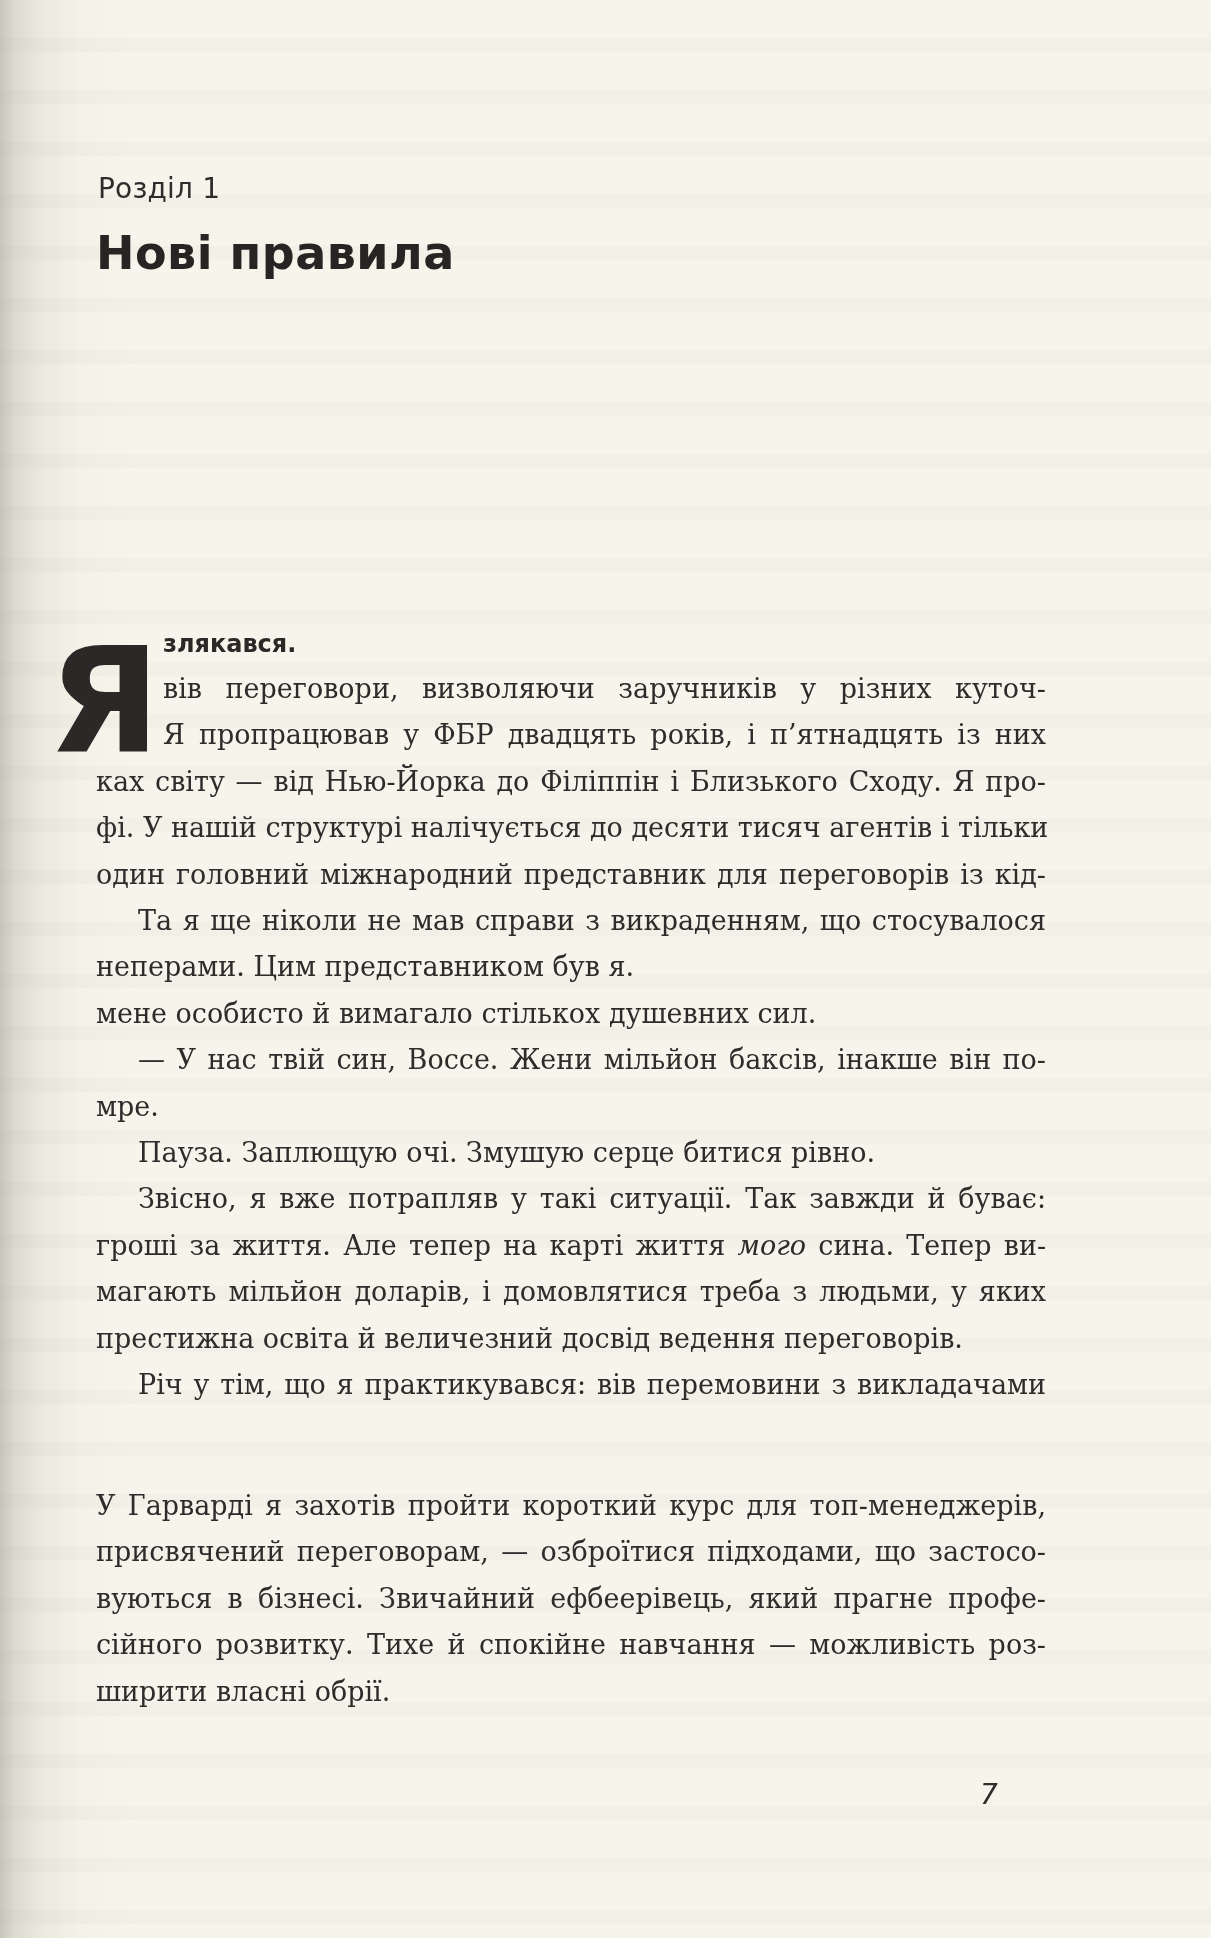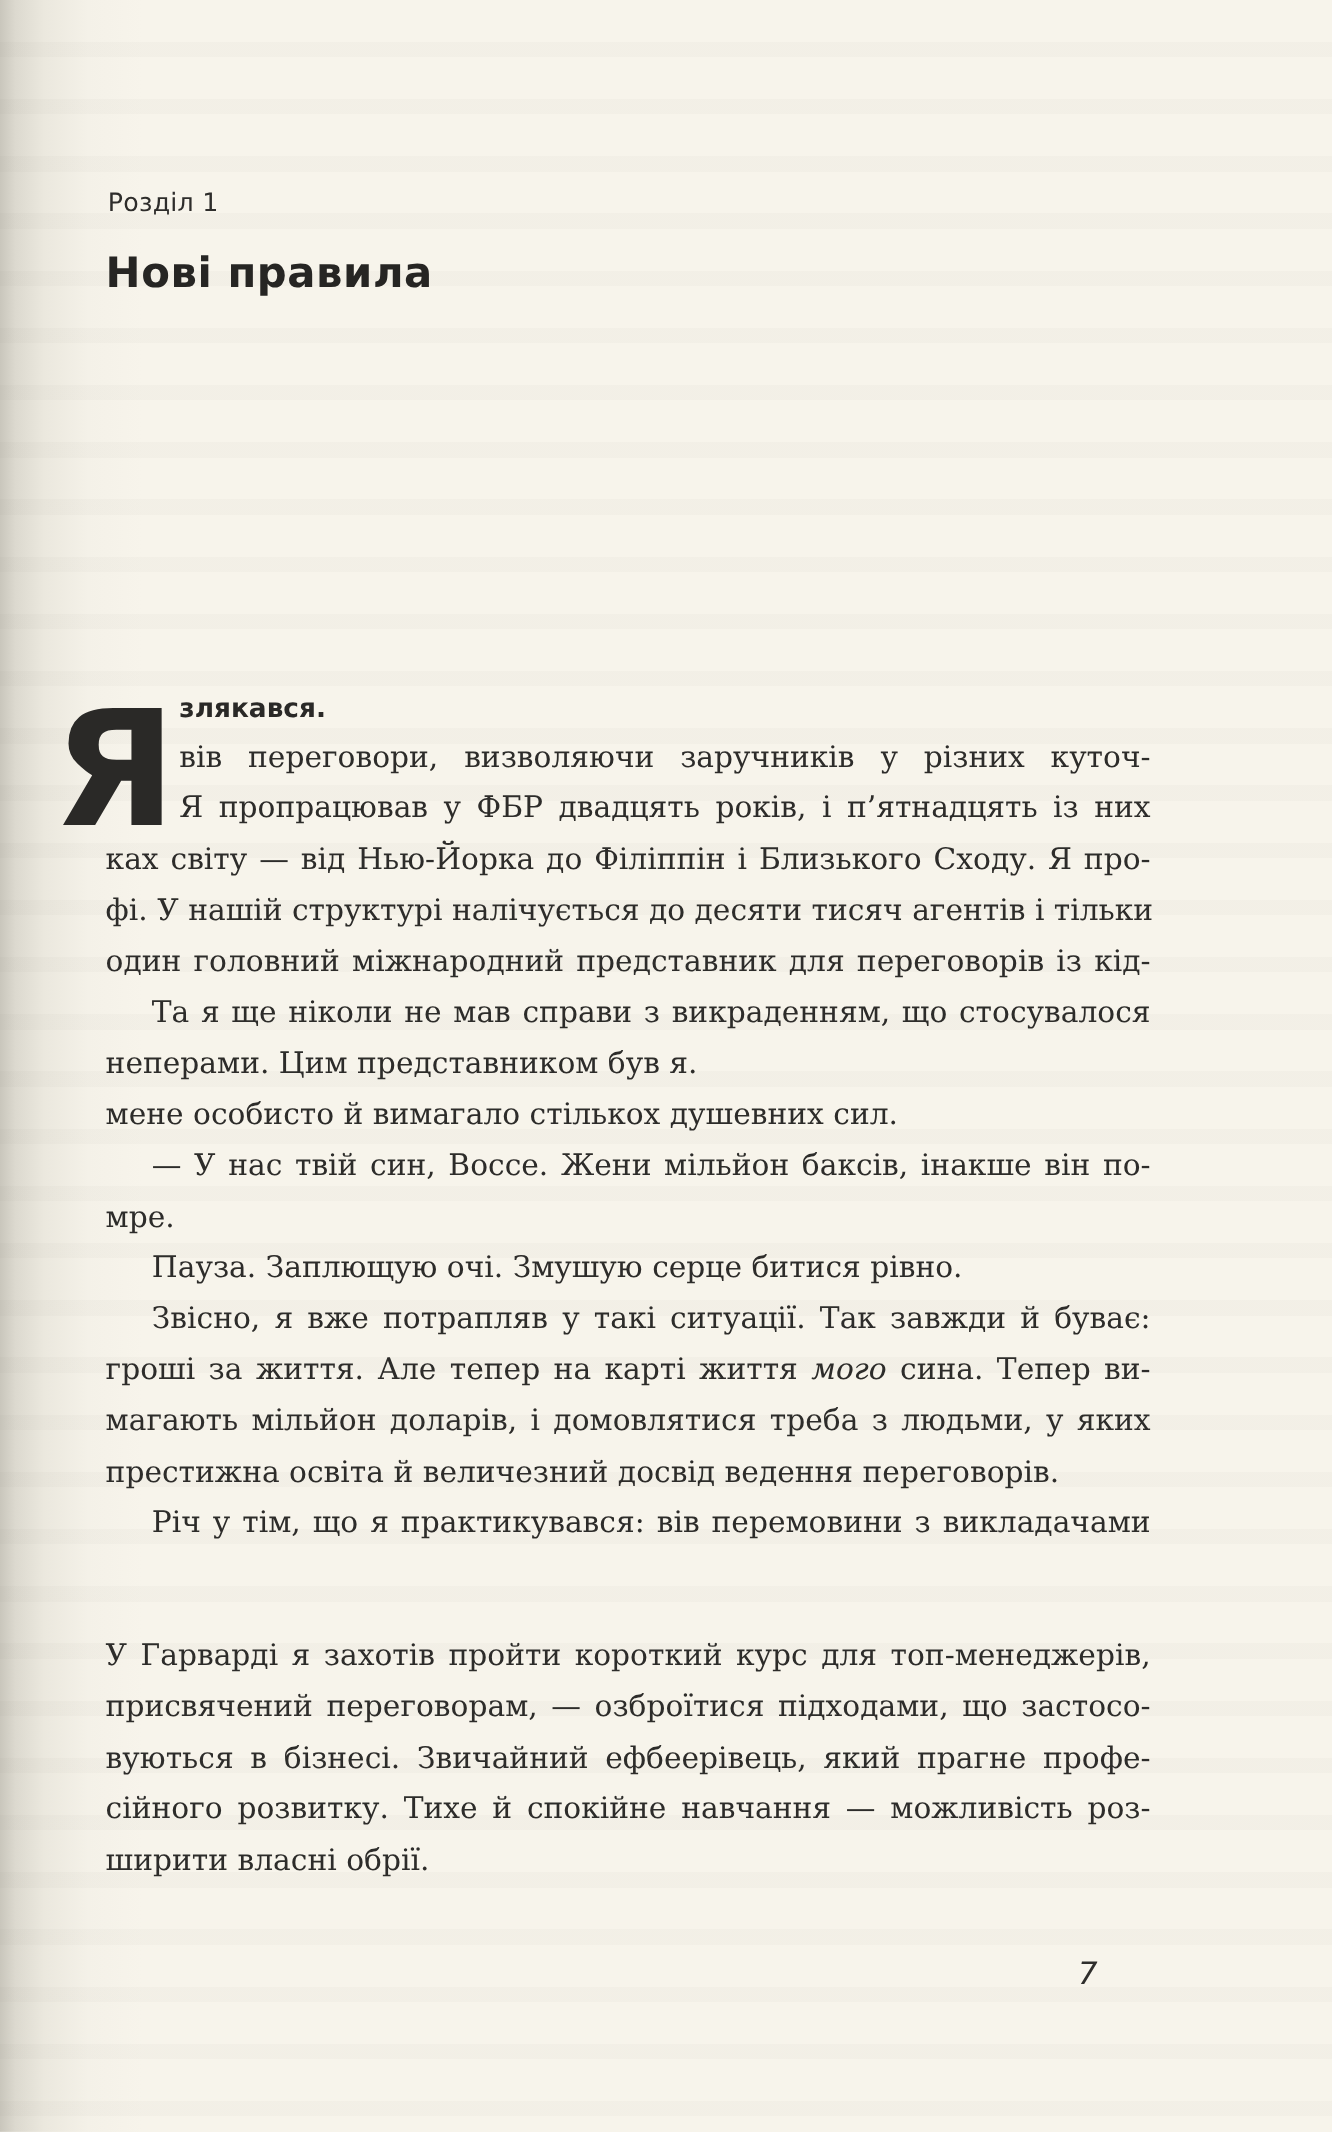--- a/index.html
+++ b/index.html
@@ -26,31 +26,31 @@
       inset: 0;
       background-image:
         repeating-linear-gradient(to bottom, rgba(0,0,0,0) 0px, rgba(0,0,0,0) 38px, rgba(120,115,105,0.035) 38px, rgba(120,115,105,0.035) 52px);
       pointer-events: none;
     }
     .chapter-label {
       position: absolute;
       left: 98px;
       top: 172px;
       font-family: "DejaVu Sans", "Liberation Sans", sans-serif;
-      font-size: 23px;
+      font-size: 28px;
       font-weight: 400;
       color: #2e2d2b;
       letter-spacing: 0.2px;
     }
     .chapter-title {
       position: absolute;
       left: 96px;
       top: 226px;
       font-family: "DejaVu Sans", "Liberation Sans", sans-serif;
-      font-size: 38px;
+      font-size: 46px;
       font-weight: 700;
       color: #262523;
       letter-spacing: 0.5px;
     }
     .drop-cap {
       position: absolute;
       left: 48px;
       top: 627px;
       font-family: "DejaVu Sans", "Liberation Sans", sans-serif;
       font-size: 146px;

